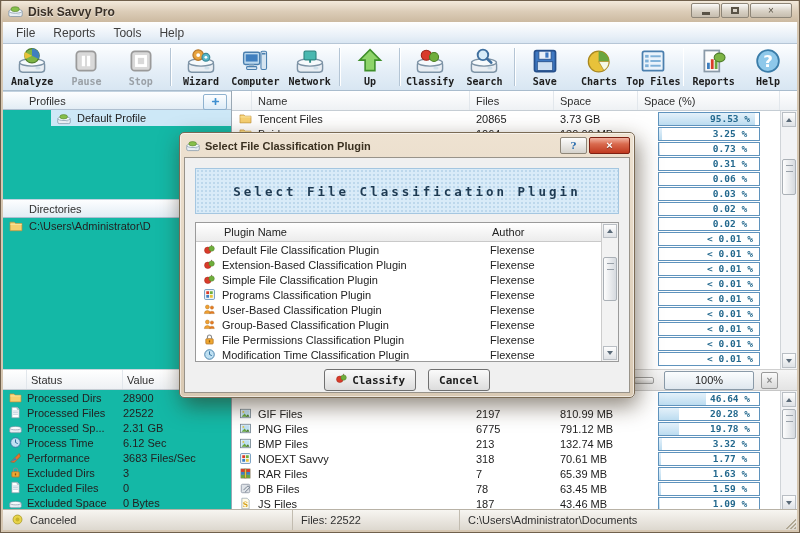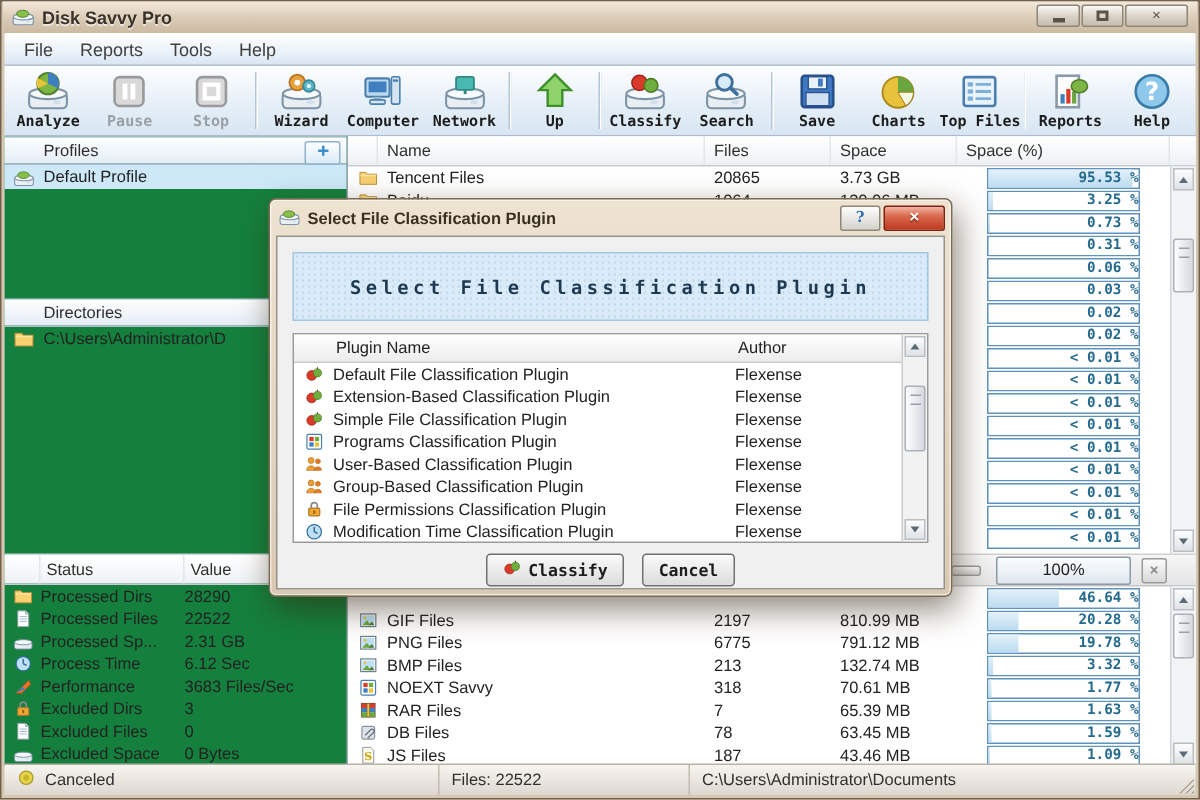--- a/index.html
+++ b/index.html
@@ -19,46 +19,46 @@
   .register{margin-left:auto;margin-right:5px;padding:1px 10px 2px;background:linear-gradient(#fdf4a8,#f3df68);border:1px solid #c7ae49;color:#9a1c1c;font-family:"DejaVu Sans Mono",monospace;font-weight:bold;font-size:11px;}
   
   .toolbar{position:absolute;left:2px;right:2px;top:43px;height:47px;background:linear-gradient(#fdfeff,#e4eef7 60%,#d8e6f2);border-bottom:1px solid #a9bccd;display:flex;align-items:stretch;box-sizing:border-box;padding:1px 2px;}
   .tb-btn{width:55px;display:flex;flex-direction:column;align-items:center;justify-content:center;gap:1px;}
   .tb-btn.push-right{margin-left:auto;}
   .tb-label{font-family:"DejaVu Sans Mono",monospace;font-size:10px;font-weight:bold;color:#1d1d1d;white-space:nowrap;}
   .tb-btn.disabled .tb-label{color:#9aa0a6;}
   .tb-sep{width:1px;background:#b4c5d5;border-right:1px solid #fff;margin:3px 2px;}
   
   .main{position:absolute;left:2px;right:2px;top:90px;height:420px;background:#fff;}
-  .left{position:absolute;left:0;top:0;width:229px;height:420px;border-right:1px solid #9aa8b4;box-sizing:border-box;background:#15803d;}
+  .left{position:absolute;left:0;top:0;width:229px;height:420px;border-right:1px solid #9aa8b4;box-sizing:border-box;background:#14b8a6;}
   .right{position:absolute;left:229px;right:0;top:0;height:420px;background:#fff;}
   .panel-header{height:19px;background:linear-gradient(#fdfeff,#e3edf5);border-top:1px solid #c2d2e0;border-bottom:1px solid #aebfd0;display:flex;align-items:center;padding-left:26px;box-sizing:border-box;color:#2f2f2f;position:relative;}
   .add-btn{position:absolute;right:4px;top:2px;width:22px;height:14px;border:1px solid #8fb2cf;border-radius:2px;background:linear-gradient(#fdfeff,#dcebf7);display:flex;align-items:center;justify-content:center;}
   .list-row{height:16px;display:flex;align-items:center;gap:6px;padding-left:6px;white-space:nowrap;overflow:hidden;}
   .list-row.selected{background:#cde8f7;}
-  .profiles-list{height:89px;}
+  .profiles-list{height:89px;margin-left:48px;}
   
   .status-panel{position:absolute;left:0;right:0;top:278px;bottom:0;}
   .grid-head{height:19px;display:grid;grid-template-columns:24px 96px 1fr;align-items:center;background:linear-gradient(#ffffff,#eef1f4);border-top:1px solid #cdd5dc;border-bottom:1px solid #c5cdd4;font-weight:normal;color:#2f2f2f;}
   .grid-head span{padding-left:4px;border-right:1px solid #e2e7ec;height:100%;display:flex;align-items:center;box-sizing:border-box;}
   .srow{height:15px;display:grid;grid-template-columns:24px 96px 1fr;align-items:center;white-space:nowrap;}
   .srow .sic{display:flex;justify-content:center;}
   
   .ftable-head{height:20px;display:grid;grid-template-columns:20px 218px 84px 84px 1fr;align-items:center;background:linear-gradient(#ffffff,#eef1f4);border-bottom:1px solid #c5cdd4;color:#2f2f2f;box-sizing:border-box;padding-right:17px;}
   .ftable-head span{padding-left:6px;border-right:1px solid #e2e7ec;height:100%;display:flex;align-items:center;box-sizing:border-box;}
   .fbody{position:absolute;left:0;right:17px;overflow:hidden;}
   .fbody.upper{top:20px;height:258px;}
   .fbody.lower{top:300px;height:120px;}
   .frow{height:15px;display:grid;grid-template-columns:20px 218px 84px 84px 1fr;align-items:center;white-space:nowrap;}
   .frow .cell{overflow:hidden;padding-left:6px;}
   .frow .icon-cell{display:flex;justify-content:flex-end;padding:0;}
   .pct-cell{display:flex;justify-content:center;padding:0!important;}
   .pbar{position:relative;width:100px;height:12px;border:1px solid #5f93bd;background:#fff;display:block;}
   .pfill{position:absolute;left:0;top:0;bottom:0;background:linear-gradient(#e4f1fa,#bcdcf0);}
-  .ptext{position:absolute;inset:0;text-align:right;font-family:"DejaVu Sans Mono",monospace;font-size:9.5px;font-weight:bold;color:#24698e;line-height:12px;padding-left:42px;}
+  .ptext{position:absolute;inset:0;text-align:center;font-family:"DejaVu Sans Mono",monospace;font-size:9.5px;font-weight:bold;color:#24698e;line-height:12px;padding-left:42px;}
   
   .zoombar{position:absolute;left:0;right:0;top:278px;height:22px;background:linear-gradient(#f6f6f6,#e4e4e4);border-top:1px solid #cfcfcf;border-bottom:1px solid #c6c6c6;display:flex;align-items:center;box-sizing:border-box;}
   .zoom-track{flex:1;height:1px;background:#b9b9b9;margin-left:8px;}
   .zoom-handle{width:18px;height:5px;background:linear-gradient(#fdfdfd,#cfcfcf);border:1px solid #9a9a9a;border-radius:2px;margin:0 10px 0 2px;}
   .zoom-btn{width:88px;height:17px;border:1px solid #8a9aa8;border-radius:2px;background:linear-gradient(#fbfdfe,#dfe7ee);display:flex;align-items:center;justify-content:center;color:#222;}
   .zoom-close{width:15px;height:15px;margin:0 19px 0 7px;border:1px solid #9a9a9a;border-radius:2px;background:linear-gradient(#fbfbfb,#d9d9d9);color:#8a8a8a;font-weight:bold;font-size:10px;display:flex;align-items:center;justify-content:center;}
   
   .vscroll{position:absolute;right:0;width:17px;background:#f2f3f5;border-left:1px solid #d0d4d8;box-sizing:border-box;}
   .vscroll.upper{top:20px;height:258px;}
   .vscroll.lower{top:300px;height:120px;}
@@ -305,21 +305,21 @@
         </div>
         <div id="status-rows">
             <div class="srow">
               <span class="sic">
                 <svg viewBox="0 0 16 16" width="13" height="13" class="ic">
                   <path d="M1.2 3.6 h5 l1.3 1.5 h7.3 v8.3 h-13.6 z" fill="#f7d070" stroke="#c0903a" stroke-width="0.8"></path>
                   <path d="M1.6 6.1 h12.8" stroke="#fbe49e" stroke-width="1.2"></path>
                 </svg>
               </span>
               <span>Processed Dirs</span>
-              <span>28290</span>
+              <span>28900</span>
             </div>
             <div class="srow">
               <span class="sic">
                 <svg viewBox="0 0 16 16" width="13" height="13" class="ic">
                   <path d="M3.5 1.5 h6.5 l2.5 2.5 v10.5 h-9 z" fill="#fff" stroke="#8a9aa8" stroke-width="0.8"></path>
                   <path d="M10 1.5 v2.5 h2.5" fill="#dce6ee" stroke="#8a9aa8" stroke-width="0.8"></path>
                   <line x1="5" y1="6.2" x2="11" y2="6.2" stroke="#9db8cc" stroke-width="0.8"></line>
                   <line x1="5" y1="8.2" x2="11" y2="8.2" stroke="#9db8cc" stroke-width="0.8"></line>
                   <line x1="5" y1="10.2" x2="11" y2="10.2" stroke="#9db8cc" stroke-width="0.8"></line>
                 </svg>

